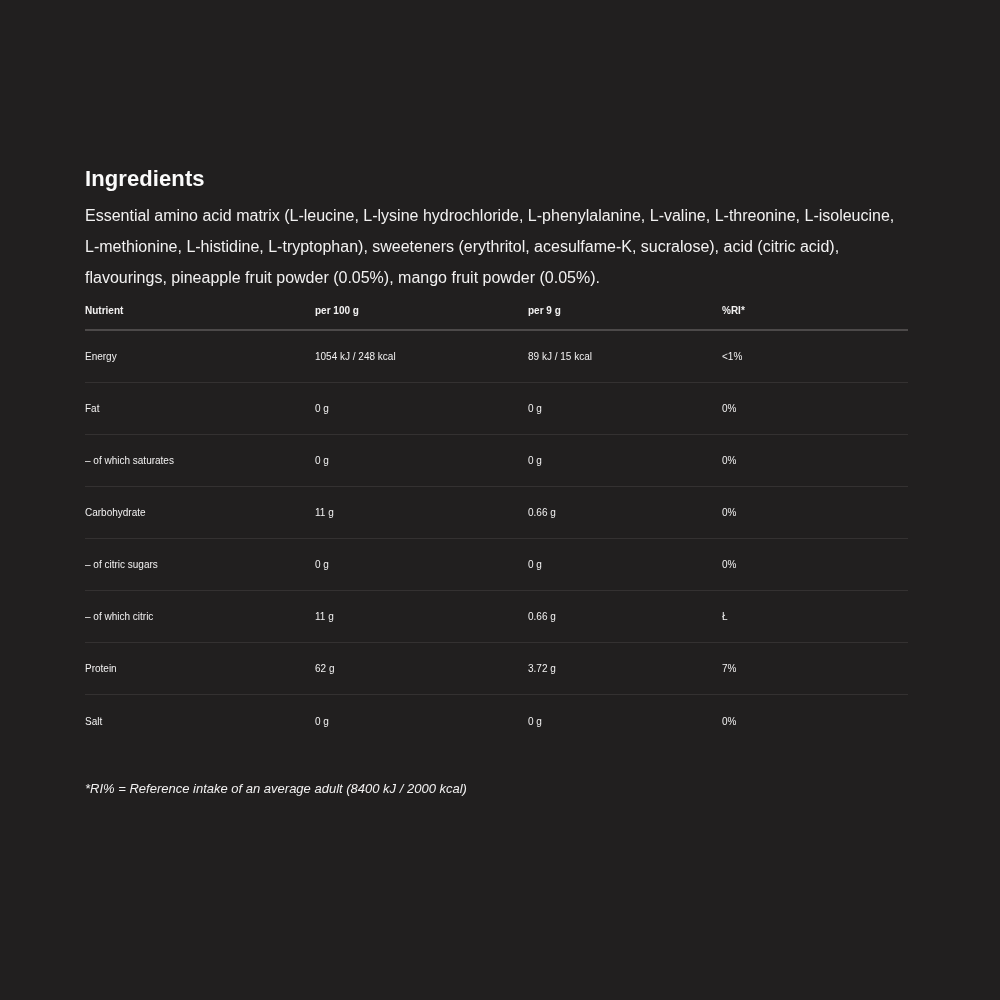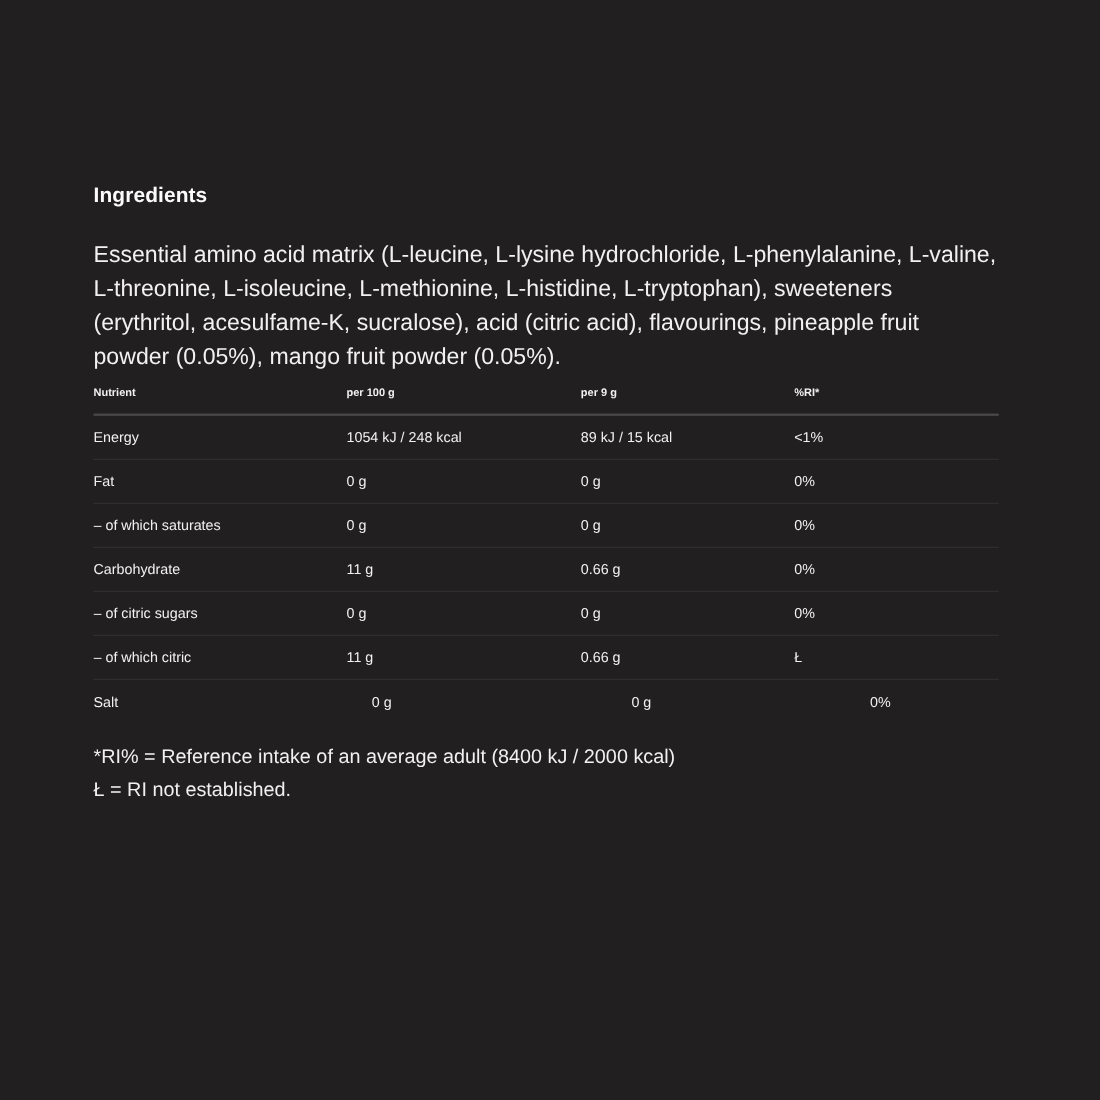--- a/index.html
+++ b/index.html
@@ -18,29 +18,29 @@
     position:relative;
     overflow:hidden;
   }
   .content{
     position:absolute;
     left:85px;
     top:166px;
     width:823px;
   }
   .section-heading{
-    font-size:19px;
+    font-size:22px;
     font-weight:bold;
     line-height:26px;
     color:var(--heading-text);
     letter-spacing:.1px;
   }
   .ingredients-text{
-    margin-top:24px;
-    font-size:21px;
+    margin-top:8px;
+    font-size:16px;
     line-height:31px;
     color:var(--text);
   }
   .nutrition-heading{
     margin-top:20px;
   }
   .nutri-table{
     margin-top:12px;
     width:100%;
   }
@@ -50,37 +50,37 @@
     align-items:center;
   }
   .t-head{
     height:26px;
     border-bottom:2px solid var(--header-divider);
     font-weight:bold;
     font-size:10px;
     align-items:start;
   }
   .t-body-row{
-    height:40px;
+    height:52px;
     border-bottom:1px solid var(--divider);
-    font-size:13px;
+    font-size:10px;
   }
   .t-body-row:last-child{
     border-bottom:none;
-    gap:23px;
   }
   .t-cell{
     white-space:nowrap;
     overflow:hidden;
   }
   .footnotes{
-    margin-top:15px;
-    font-size:18px;
+    margin-top:27px;
+    font-size:13px;
     line-height:30px;
     color:var(--text);
+    font-style:italic;
   }
 </style>
 </head>
 <body>
 
 <div class="content">
 
   <h2 class="section-heading">Ingredients</h2>
 
   <p class="ingredients-text">Essential amino acid matrix (L-leucine, L-lysine hydrochloride, L-phenylalanine, L-valine, L-threonine, L-isoleucine, L-methionine, L-histidine, L-tryptophan), sweeteners (erythritol, acesulfame-K, sucralose), acid (citric acid), flavourings, pineapple fruit powder (0.05%), mango fruit powder (0.05%).</p>
@@ -130,28 +130,33 @@
       <div class="t-cell">0%</div>
     </div>
 
     <div class="t-row t-body-row">
       <div class="t-cell">– of which citric</div>
       <div class="t-cell">11 g</div>
       <div class="t-cell">0.66 g</div>
       <div class="t-cell">Ł</div>
     </div>
 
+    <div class="t-row t-body-row">
+      <div class="t-cell">Protein</div>
+      <div class="t-cell">62 g</div>
+      <div class="t-cell">3.72 g</div>
+      <div class="t-cell">7%</div>
+    </div>
 
     <div class="t-row t-body-row">
       <div class="t-cell">Salt</div>
       <div class="t-cell">0 g</div>
       <div class="t-cell">0 g</div>
       <div class="t-cell">0%</div>
     </div>
 
   </div>
 
   <div class="footnotes">
     <div>*RI% = Reference intake of an average adult (8400 kJ / 2000 kcal)</div>
-    <div>Ł = RI not established.</div>
   </div>
 
 </div>
 
 </body></html>

